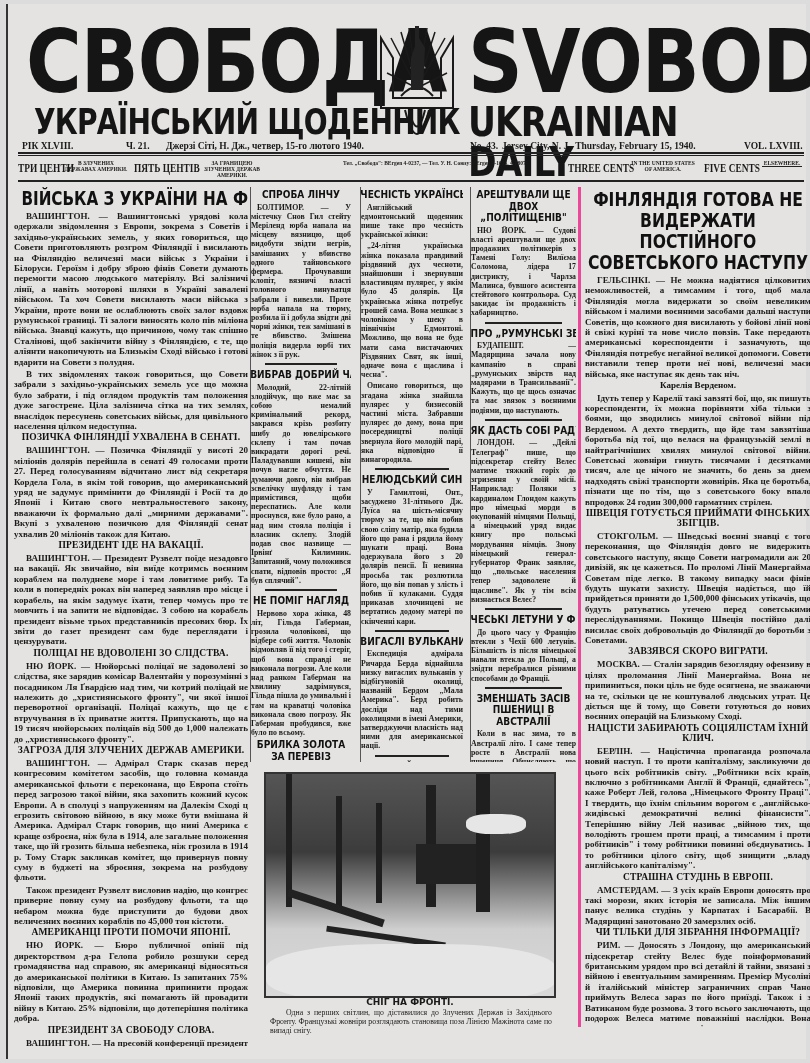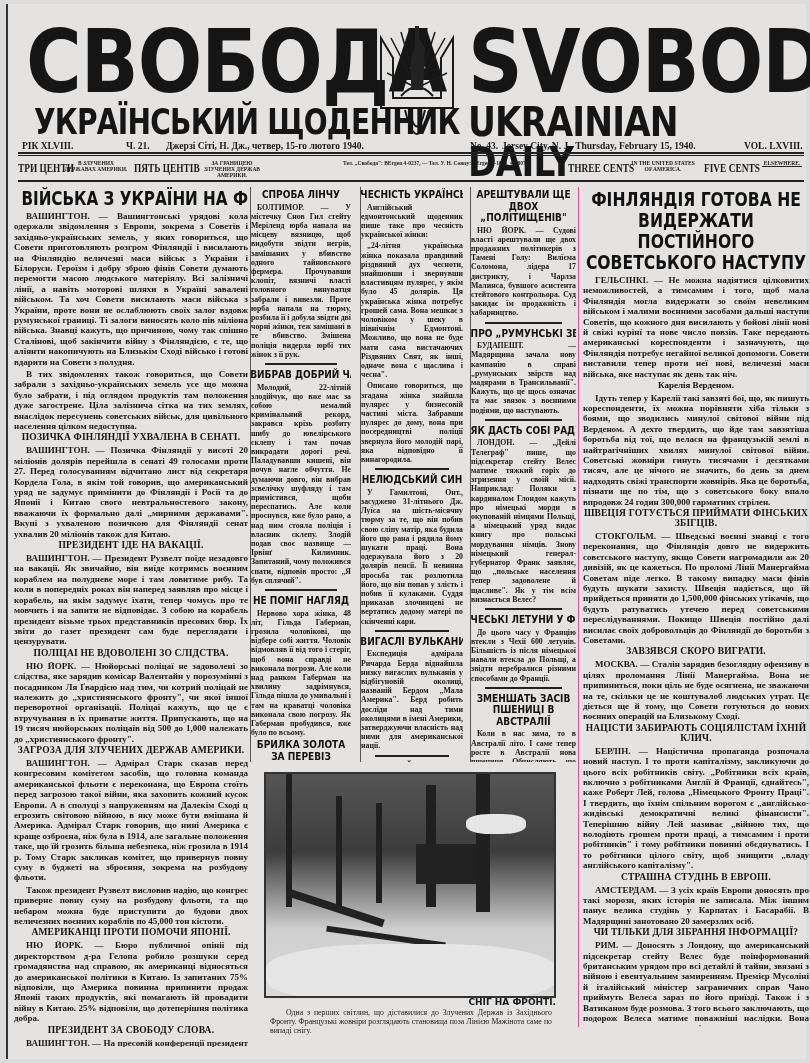--- a/index.html
+++ b/index.html
@@ -19,35 +19,35 @@
   .price-row{position:absolute;top:154px;left:10px;width:786px;height:22px;font-family:Liberation Serif, serif;}
   .price-row span{position:absolute;white-space:nowrap;}
   .pr-big{font-weight:bold;font-size:12px;top:3px;transform:scaleX(0.78);transform-origin:left top;}
   .pr-sm{font-size:5.5px;line-height:6px;top:2px;font-weight:bold;text-align:center;}
   
   .col{position:absolute;top:183px;overflow:hidden;}
   .col1{left:6px;width:234px;height:860px;}
   .colA{left:242px;width:100px;height:575px;border-left:1px solid #555;}
   .colB{left:352px;width:102px;height:575px;border-left:1px solid #555;}
   .colC{left:462px;width:105px;height:575px;border-left:1px solid #555;}
-  .col4{left:570px;width:226px;height:840px;border-left:1px solid #ec4899;padding-left:4px;}
+  .col4{left:570px;width:226px;height:840px;border-left:3px solid #ec4899;padding-left:4px;}
   .hd{font-family:"DejaVu Sans","Liberation Sans",sans-serif;font-weight:bold;text-align:center;color:#111;margin:2px 0 2px;line-height:1.05;}
   .hd.xl{font-size:19px;transform:scaleX(0.8);transform-origin:center top;white-space:nowrap;margin-left:-20px;margin-right:-20px;}
   .hd.m{font-size:9.5px;font-family:"Liberation Serif",serif;letter-spacing:0.2px;}
   .hd.n{font-size:11px;transform:scaleX(0.82);white-space:nowrap;margin-left:-12px;margin-right:-12px;}
   .hd.sub{font-size:9px;font-family:"Liberation Serif",serif;}
   .hd.big4{font-size:20px;transform:scaleX(0.78);transform-origin:center top;margin-left:-30px;margin-right:-30px;}
   p.body{margin:0 0 2px;font-size:9px;line-height:10.4px;text-align:justify;text-indent:12px;font-weight:bold;}
   .narrow p.body{font-size:7.8px;line-height:9.2px;text-indent:6px;}
   .sep{height:0;border-top:2px solid #222;margin:4px 14px;}
   .photo{position:absolute;left:256px;top:768px;width:288px;height:222px;border:2px solid #333;background:linear-gradient(180deg,#555 0%,#3c3c3c 35%,#7a7a7a 50%,#cfcfcf 70%,#d9d9d9 100%);overflow:hidden;}
   .photo .tree{position:absolute;bottom:40%;width:6px;background:#1f1f1f;}
   .photo .snow{position:absolute;background:#e6e6e6;border-radius:40%;}
   .photo .dark{position:absolute;background:#222;}
-  .cap-title{position:absolute;left:256px;top:993px;width:292px;text-align:right;font-family:"DejaVu Sans",sans-serif;font-weight:bold;font-size:9px;}
+  .cap-title{position:absolute;left:256px;top:993px;width:292px;text-align:center;font-family:"DejaVu Sans",sans-serif;font-weight:bold;font-size:9px;}
   .cap{position:absolute;left:262px;top:1004px;width:282px;font-size:7.8px;line-height:9px;text-align:justify;text-indent:16px;}
 </style>
 </head>
 <body>
 
 <div class="page">
 
   <div class="mast">
     <div class="big l">СВОБОДА</div>
     <div class="big r">SVOBODA</div>

